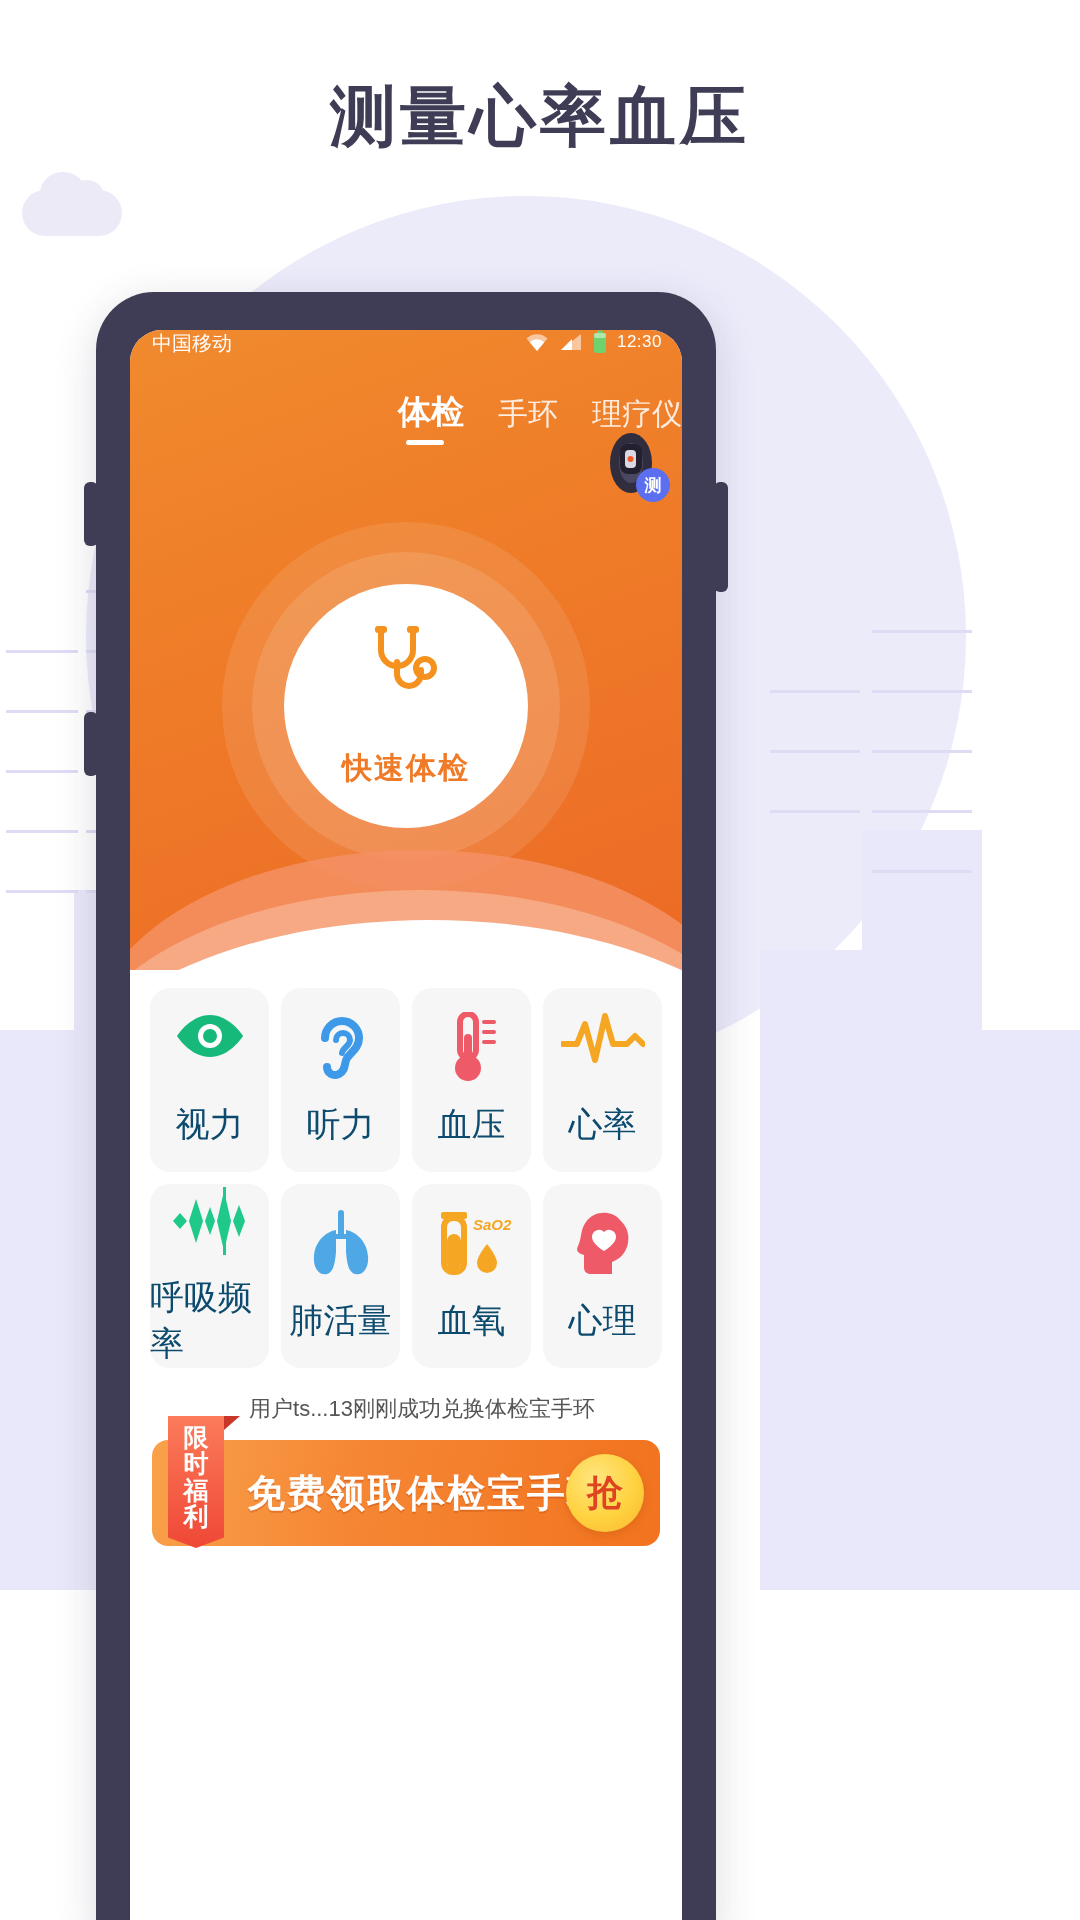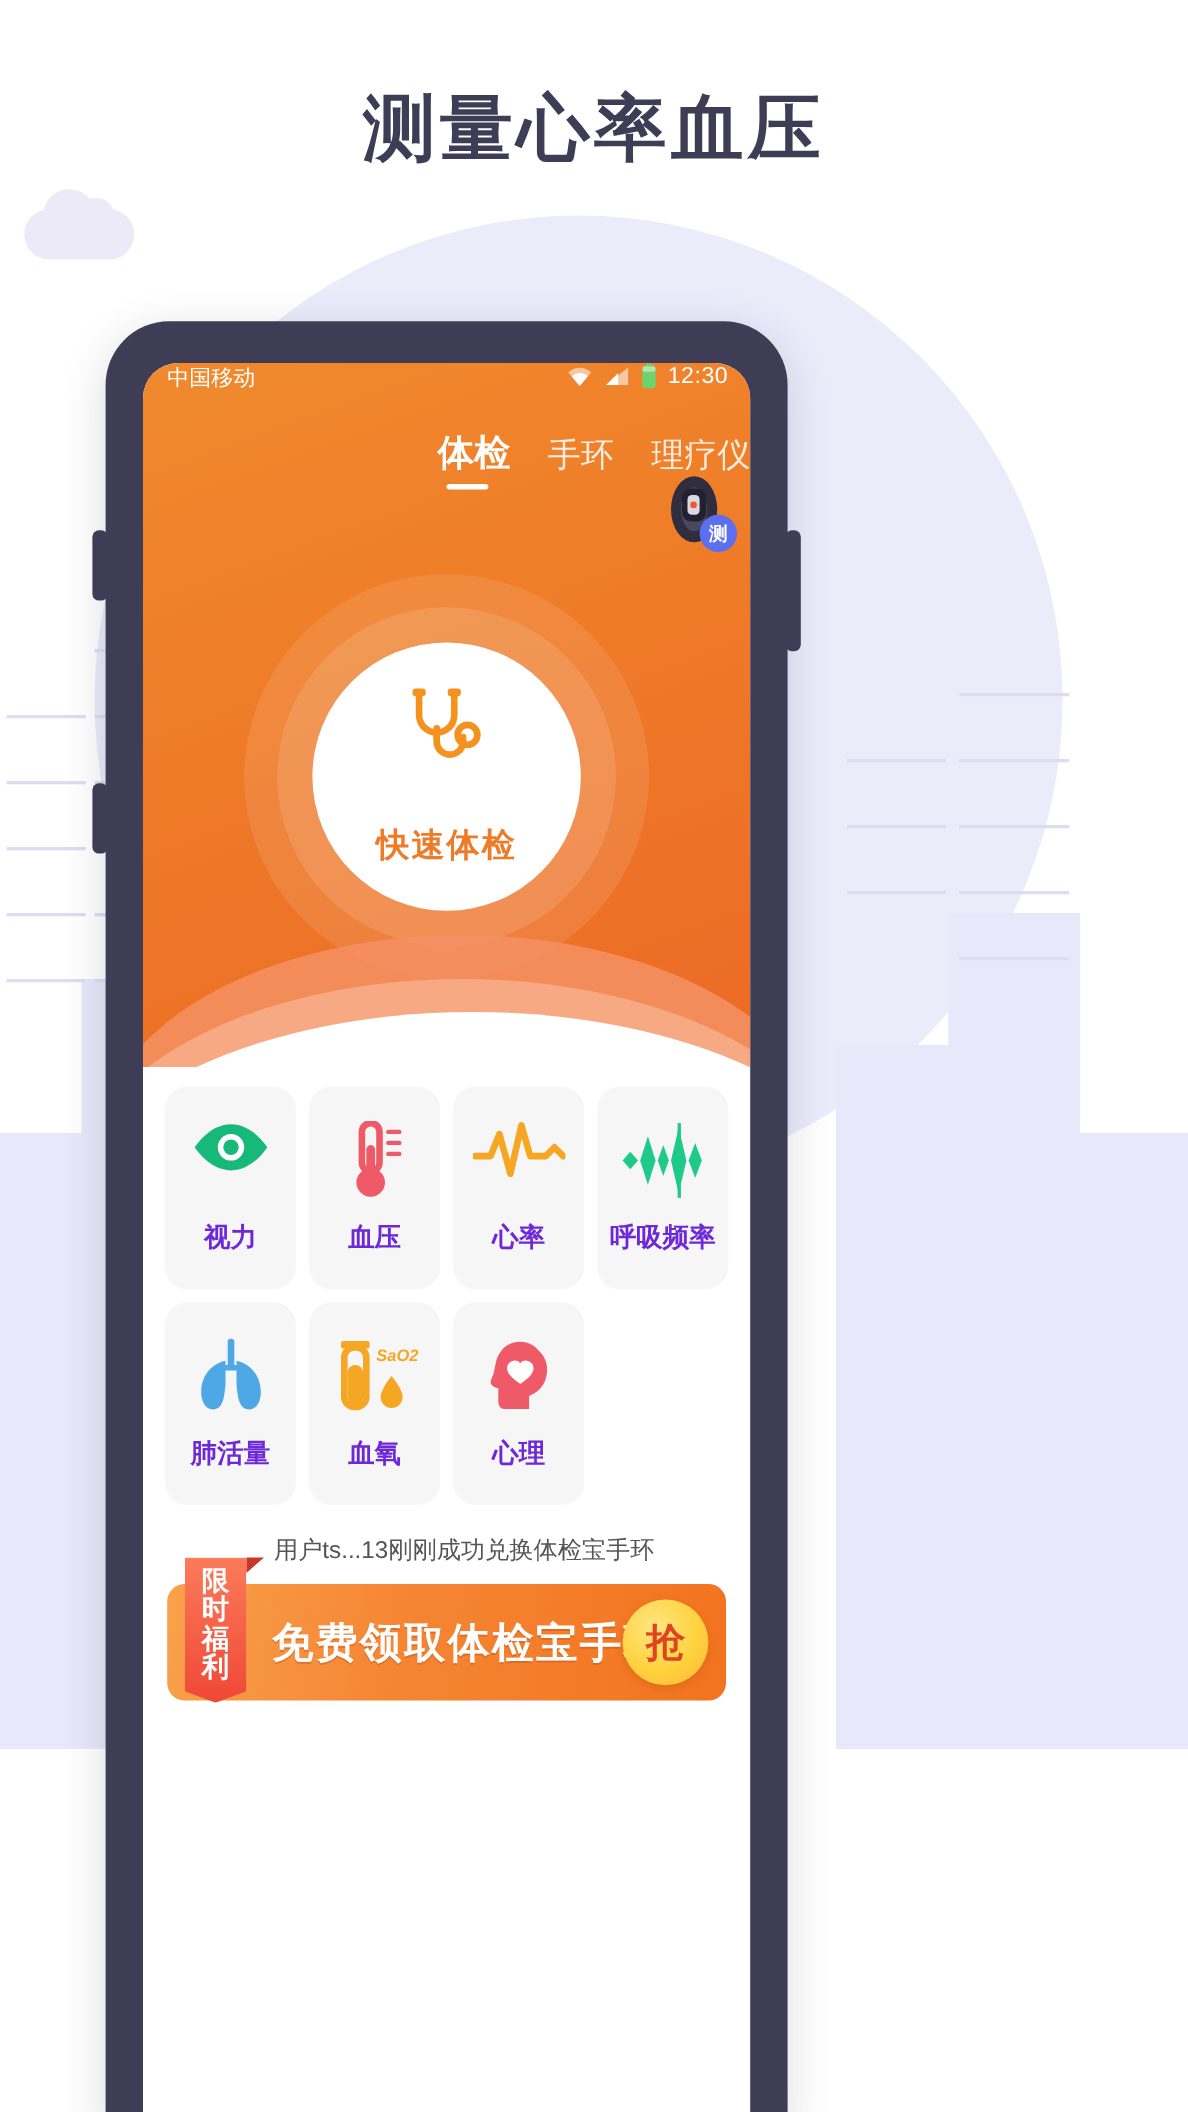--- a/index.html
+++ b/index.html
@@ -114,21 +114,21 @@
   }
 
   
   .statusbar {
     position:relative; z-index:3;
     height:46px; padding:0 20px 0 22px;
     display:flex; align-items:flex-start; justify-content:space-between;
     color:#fff; font-size:20px;
   }
   .status-right { display:flex; align-items:center; gap:9px; }
-  .time-text { font-size:21px; letter-spacing:.5px; }
+  .time-text { font-size:17px; letter-spacing:.5px; }
 
   
   .tabs {
     position:relative; z-index:3;
     display:flex; align-items:flex-end; gap:34px;
     padding:14px 0 0 26px;
     justify-content:flex-end;
   }
   .tab { color:rgba(255,255,255,.85); font-size:30px; position:relative; padding-bottom:12px; }
   .tab.active { color:#ffffff; font-weight:bold; font-size:33px; }
@@ -156,21 +156,21 @@
     padding:18px 20px 0 20px;
     display:grid; grid-template-columns:repeat(4,1fr);
     gap:12px;
   }
   .cell {
     background:#f6f6f6; border-radius:20px;
     height:184px;
     display:flex; flex-direction:column; align-items:center; justify-content:center;
     gap:14px;
   }
-  .cell-label { font-size:24px; color:#6d28d9; font-weight:700; }
+  .cell-label { font-size:34px; color:#0c4a6e; font-weight:400; }
   .cell-icon { height:76px; display:flex; align-items:flex-start; justify-content:center;font-style:italic; }
 
   
   .notice {
     position:relative; z-index:3;
     text-align:center; color:#555; font-size:22px;
     margin-top:26px;
     margin-left:32px;
   }
 
@@ -320,20 +320,29 @@
         <span class="cell-icon">
           <svg width="72" height="48" viewBox="0 0 72 48">
             <path d="M36 3 C56 3 69 24 69 24 C69 24 56 45 36 45 C16 45 3 24 3 24 C3 24 16 3 36 3 Z" fill="#16b97a"></path>
             <circle cx="36" cy="24" r="12" fill="#ffffff"></circle>
             <circle cx="36" cy="24" r="7" fill="#16b97a"></circle>
           </svg>
         </span>
         <span class="cell-label">视力</span>
       </div>
 
+      <div class="cell">
+        <span class="cell-icon">
+          <svg width="56" height="70" viewBox="0 0 56 70">
+            <path d="M12 26 a17 17 0 0 1 34 0 c0 10 -8 14 -12 20 c-3 5 -1 13 -8 16 c-6 3 -12 -1 -12 -7" fill="none" stroke="#3e9ae8" stroke-width="8" stroke-linecap="round"></path>
+            <path d="M23 28 a7 7 0 0 1 14 0 c0 6 -7 7 -8 13" fill="none" stroke="#3e9ae8" stroke-width="6" stroke-linecap="round"></path>
+          </svg>
+        </span>
+        <span class="cell-label">听力</span>
+      </div>
 
       <div class="cell">
         <span class="cell-icon">
           <svg width="56" height="74" viewBox="0 0 56 74">
             <rect x="16" y="2" width="16" height="44" rx="8" fill="none" stroke="#ef5a68" stroke-width="6"></rect>
             <circle cx="24" cy="56" r="13" fill="#ef5a68"></circle>
             <rect x="20" y="22" width="8" height="32" rx="4" fill="#ef5a68"></rect>
             <rect x="38" y="8" width="14" height="4" rx="2" fill="#ef5a68"></rect>
             <rect x="38" y="18" width="14" height="4" rx="2" fill="#ef5a68"></rect>
             <rect x="38" y="28" width="14" height="4" rx="2" fill="#ef5a68"></rect>

